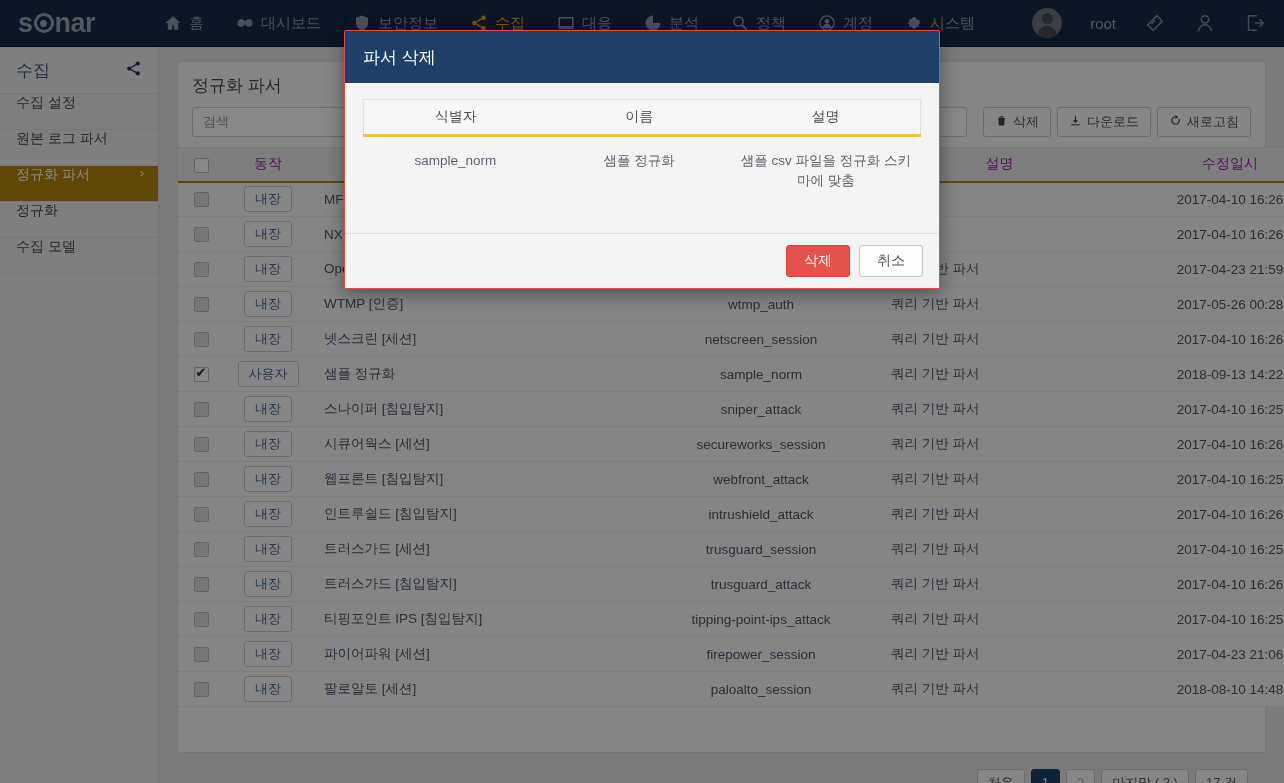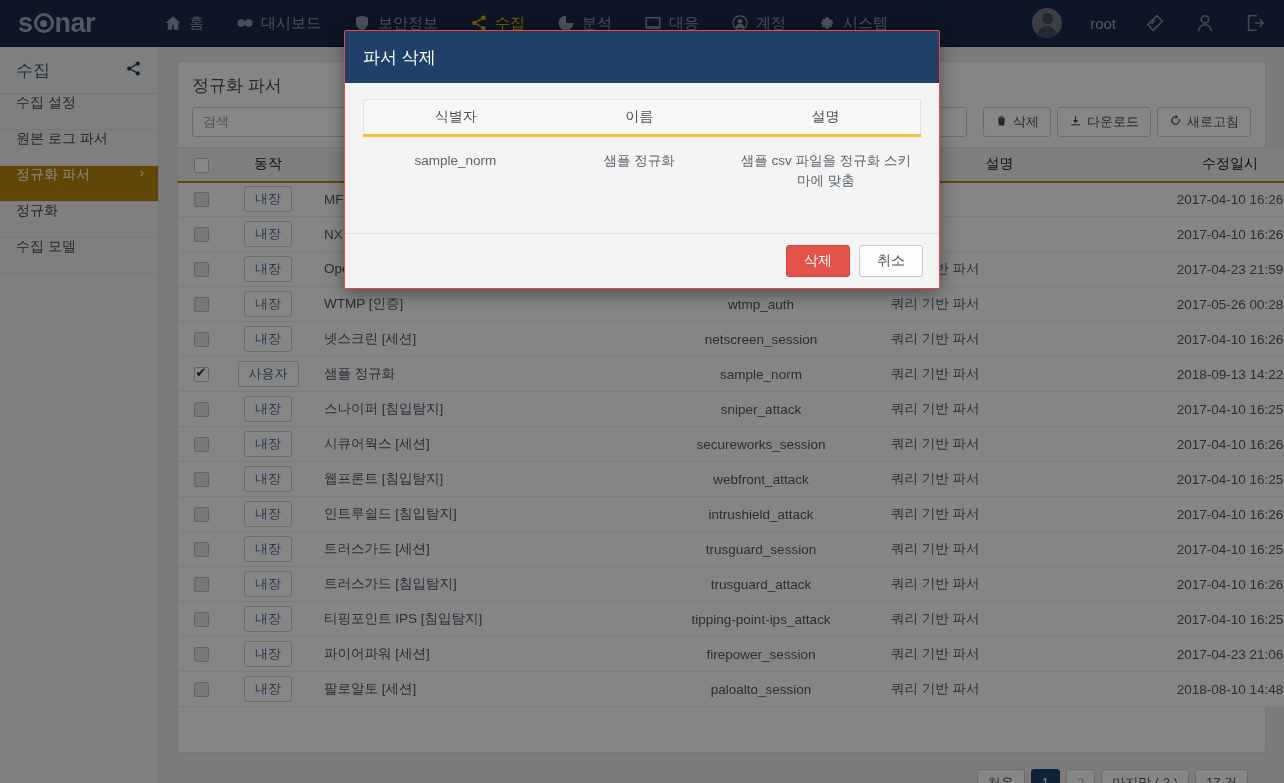--- a/index.html
+++ b/index.html
@@ -135,21 +135,21 @@
     border-radius: 3px; font-size: 13px; color: #4f4f4f;
     display: flex; align-items: center; gap: 5px;
     margin-left: 6px; cursor: pointer; white-space: nowrap;
   }
   .tb-btn svg { width: 13px; height: 13px; fill: #3b4a5c; }
 
   
   table.grid { width: 100%; border-collapse: collapse; table-layout: fixed; }
   table.grid thead th {
     background: #efefef;
-    font-size: 14px; font-weight: normal; color: #0f172a;
+    font-size: 14px; font-weight: normal; color: #a21caf;
     height: 34px;
     border-bottom: 2px solid #b8860b;
     border-top: 1px solid #e0e0e0;
   }
   table.grid tbody td {
     height: 35px; font-size: 13.5px; color: #4a5a6a;
     border-bottom: 1px solid #ececec;
     background: #fbfbfb;
   }
   .col-chk { width: 46px; text-align: center; }
@@ -298,36 +298,45 @@
               <circle cx="6" cy="12" r="3"></circle>
               <path d="M8.6 10.6 15.4 6.4M8.6 13.4l6.8 4.2" stroke="currentColor" stroke-width="2" fill="none"></path>
             </svg>
         </span>
         <span>수집</span>
       </div>
 
       <div class="nav-item">
         <span class="nav-ico">
           <svg viewBox="0 0 24 24">
-              <path d="M12 2a10 10 0 1 0 10 10h-10z"></path>
-            </svg>
-        </span>
-        <span>분석</span>
-      </div>
-
-      <div class="nav-item">
-        <span class="nav-ico">
-          <svg viewBox="0 0 24 24">
               <rect x="3" y="5" width="18" height="12" fill="none" stroke="currentColor" stroke-width="2"></rect>
               <rect x="2" y="18" width="20" height="2"></rect>
             </svg>
         </span>
         <span>대응</span>
       </div>
 
+      <div class="nav-item">
+        <span class="nav-ico">
+          <svg viewBox="0 0 24 24">
+              <path d="M12 2a10 10 0 1 0 10 10h-10z"></path>
+            </svg>
+        </span>
+        <span>분석</span>
+      </div>
+
+      <div class="nav-item">
+        <span class="nav-ico">
+          <svg viewBox="0 0 24 24">
+              <circle cx="10" cy="10" r="6" fill="none" stroke="currentColor" stroke-width="2.2"></circle>
+              <path d="M15 15l6 6" stroke="currentColor" stroke-width="2.4"></path>
+            </svg>
+        </span>
+        <span>정책</span>
+      </div>
 
       <div class="nav-item">
         <span class="nav-ico">
           <svg viewBox="0 0 24 24">
               <circle cx="12" cy="12" r="9.5" fill="none" stroke="currentColor" stroke-width="1.8"></circle>
               <circle cx="12" cy="9.5" r="3"></circle>
               <path d="M6 19a6 6 0 0 1 12 0z"></path>
             </svg>
         </span>
         <span>계정</span>

